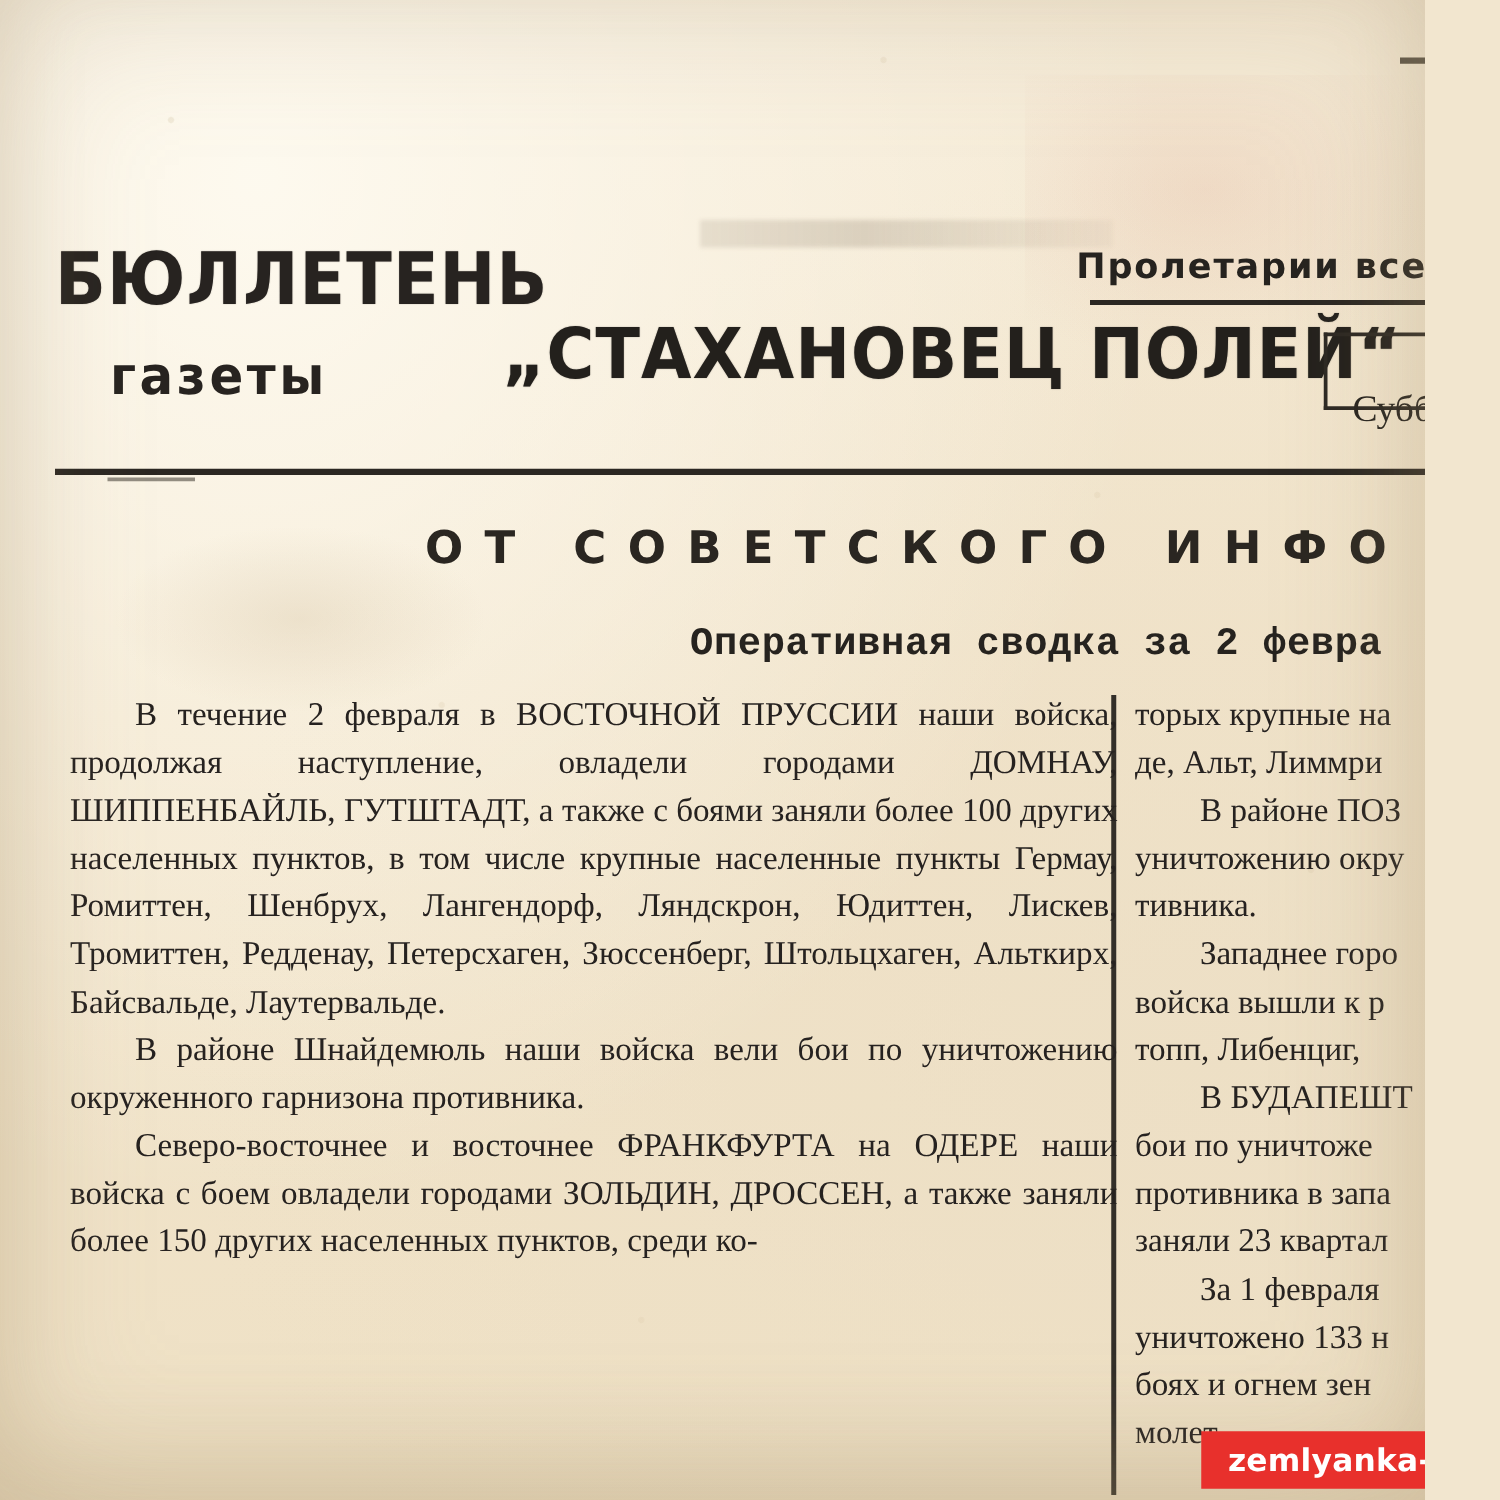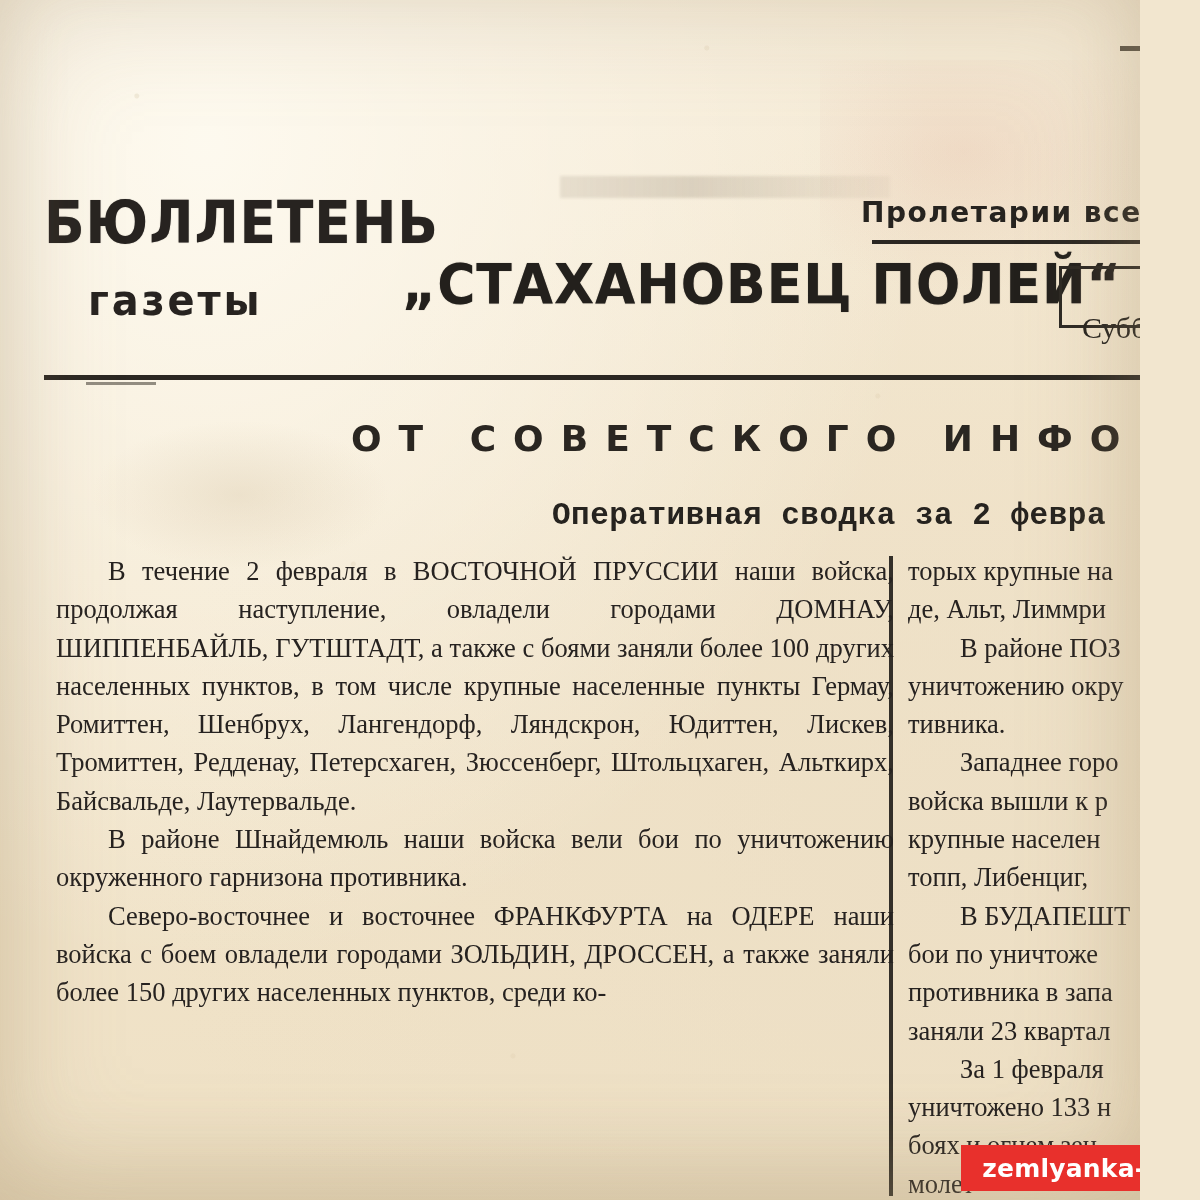--- a/index.html
+++ b/index.html
@@ -171,21 +171,21 @@
   #mast-rule-tick {
     position: absolute;
     left: 86px; top: 382px;
     width: 70px; height: 3px;
     background: rgba(60,54,46,.55);
   }
 
   
   #sovinform {
     position: absolute;
-    left: 351px; top: 418px;
+    left: 340px; top: 418px;
     font-family: "DejaVu Sans", sans-serif;
     font-weight: 700;
     font-size: 36px;
     letter-spacing: 17px;
     color: #2a2621;
     white-space: nowrap;
   }
   #svodka {
     position: absolute;
     left: 552px; top: 498px;
@@ -295,21 +295,20 @@
     </div>
 
     <div class="col" id="col-right">
       <p style="text-indent:0">торых крупные на</p>
       <p style="text-indent:0">де, Альт, Лиммри</p>
       <p style="text-indent:52px">В районе ПОЗ</p>
       <p style="text-indent:0">уничтожению окру</p>
       <p style="text-indent:0">тивника.</p>
       <p style="text-indent:52px">Западнее горо</p>
       <p style="text-indent:0">войска вышли к р</p>
-      <p style="text-indent:0">крупные населен</p>
       <p style="text-indent:0">топп, Либенциг,</p>
       <p style="text-indent:52px">В БУДАПЕШТ</p>
       <p style="text-indent:0">бои по уничтоже</p>
       <p style="text-indent:0">противника в запа</p>
       <p style="text-indent:0">заняли 23 квартал</p>
       <p style="text-indent:52px">За 1 февраля</p>
       <p style="text-indent:0">уничтожено 133 н</p>
       <p style="text-indent:0">боях и огнем зен</p>
       <p style="text-indent:0">молет</p>
     </div>

